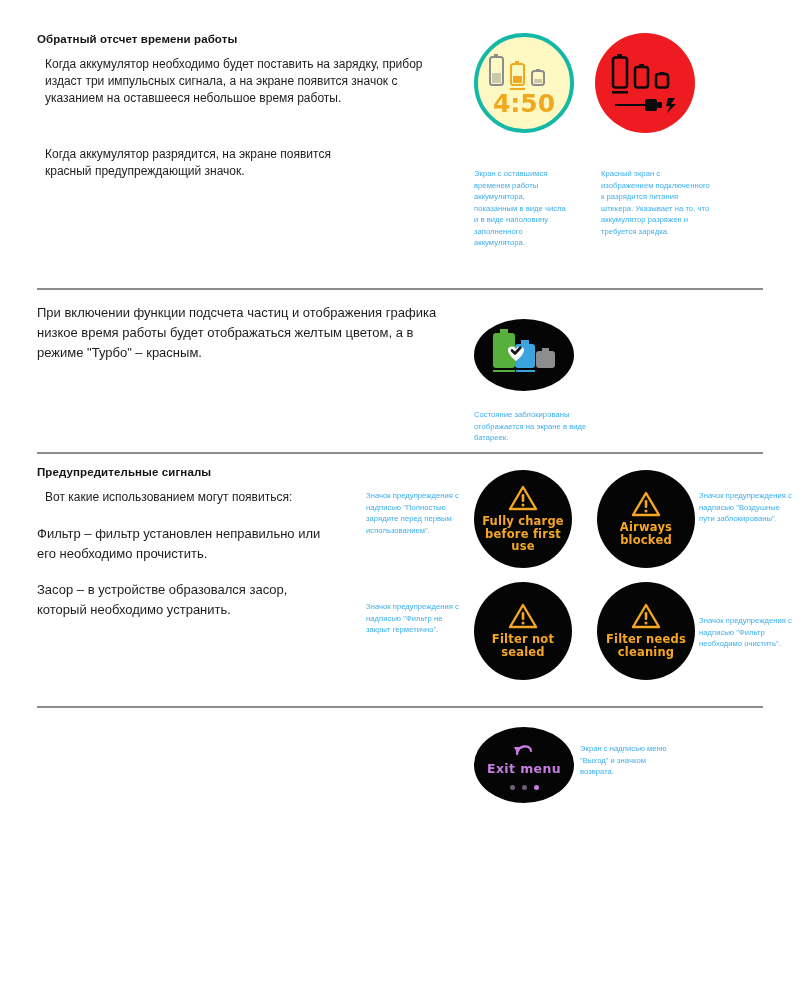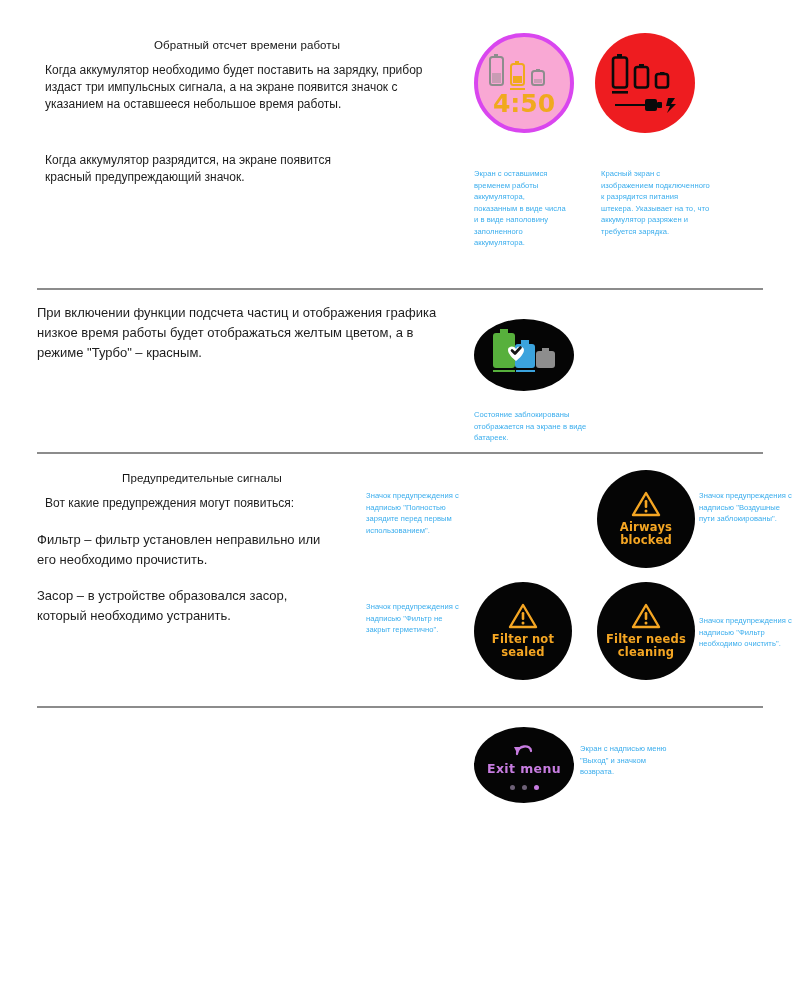--- a/index.html
+++ b/index.html
@@ -17,26 +17,25 @@
   }
   .page {
     position: relative;
     width: 800px;
     height: 1000px;
   }
 
   
   .h-title {
     font-size: 11.5px;
-    font-weight: normal;
+    font-weight: bold;
     color: #141414;
     letter-spacing: 0.1px;
-    margin: 10px 0 1px 0;
+    margin: 4px 0 1px 0;
     line-height: 1.35;
-    text-align: center;
   }
   .body-sm {
     font-size: 12px;
     line-height: 1.42;
     color: #1d1d1d;
     margin: 8px;
   }
   .body-md {
     font-size: 13px;
     line-height: 1.55;
@@ -69,22 +68,22 @@
     border-radius: 50%;
     background: #050505;
     display: flex;
     flex-direction: column;
     align-items: center;
     justify-content: center;
     overflow: hidden;
   }
   .circle.ring {
     box-sizing: border-box;
-    border: 4px solid #d946ef;
-    background: #f9a8d4;
+    border: 4px solid #14b8a6;
+    background: #fef9c3;
   }
   .circle.red { background: #ee1c20; }
 
   .screen-text {
     font-family: "DejaVu Sans", sans-serif;
     font-weight: bold;
     text-align: center;
     line-height: 1.12;
     letter-spacing: 0.2px;
   }
@@ -174,25 +173,33 @@
       <rect x="28" y="41" width="19" height="2" fill="#3ba3dd"></rect>
     </svg>
   </div>
 
   <p class="caption" style="position:absolute; left:474px; top:409px; width:130px;">Состояние заблокированы отображается на экране в виде батареек.</p>
 
   <div class="rule" style="top:452px;"></div>
 
   <div class="sec" style="left:37px; top:461px; width:330px;">
     <p class="h-title">Предупредительные сигналы</p>
-    <p class="body-sm">Вот какие предупреждения могут появиться:</p>
+    <p class="body-sm">Вот какие использованием могут появиться:</p>
     <p class="body-md" style="width:300px; margin-top:18px;">Фильтр – фильтр установлен неправильно или его необходимо прочистить.</p>
     <p class="body-md" style="width:300px; margin-top:16px;">Засор – в устройстве образовался засор, который необходимо устранить.</p>
   </div>
 
+  <div class="circle" style="left:474px; top:470px; width:98px; height:98px;">
+    <svg width="30" height="26" viewBox="0 0 30 26" style="margin-bottom:4px;">
+      <path d="M15 2 L28 24 L2 24 Z" fill="none" stroke="#f5a623" stroke-width="2.4" stroke-linejoin="round"></path>
+      <rect x="13.7" y="9" width="2.6" height="8" rx="1.2" fill="#f5a623"></rect>
+      <circle cx="15" cy="20" r="1.5" fill="#f5a623"></circle>
+    </svg>
+    <div class="screen-text warn-text" style="width:86px;">Fully charge before first use</div>
+  </div>
 
   <div class="circle" style="left:597px; top:470px; width:98px; height:98px;">
     <svg width="30" height="26" viewBox="0 0 30 26" style="margin-bottom:4px;">
       <path d="M15 2 L28 24 L2 24 Z" fill="none" stroke="#f5a623" stroke-width="2.4" stroke-linejoin="round"></path>
       <rect x="13.7" y="9" width="2.6" height="8" rx="1.2" fill="#f5a623"></rect>
       <circle cx="15" cy="20" r="1.5" fill="#f5a623"></circle>
     </svg>
     <div class="screen-text warn-text" style="width:74px;">Airways blocked</div>
   </div>
 

